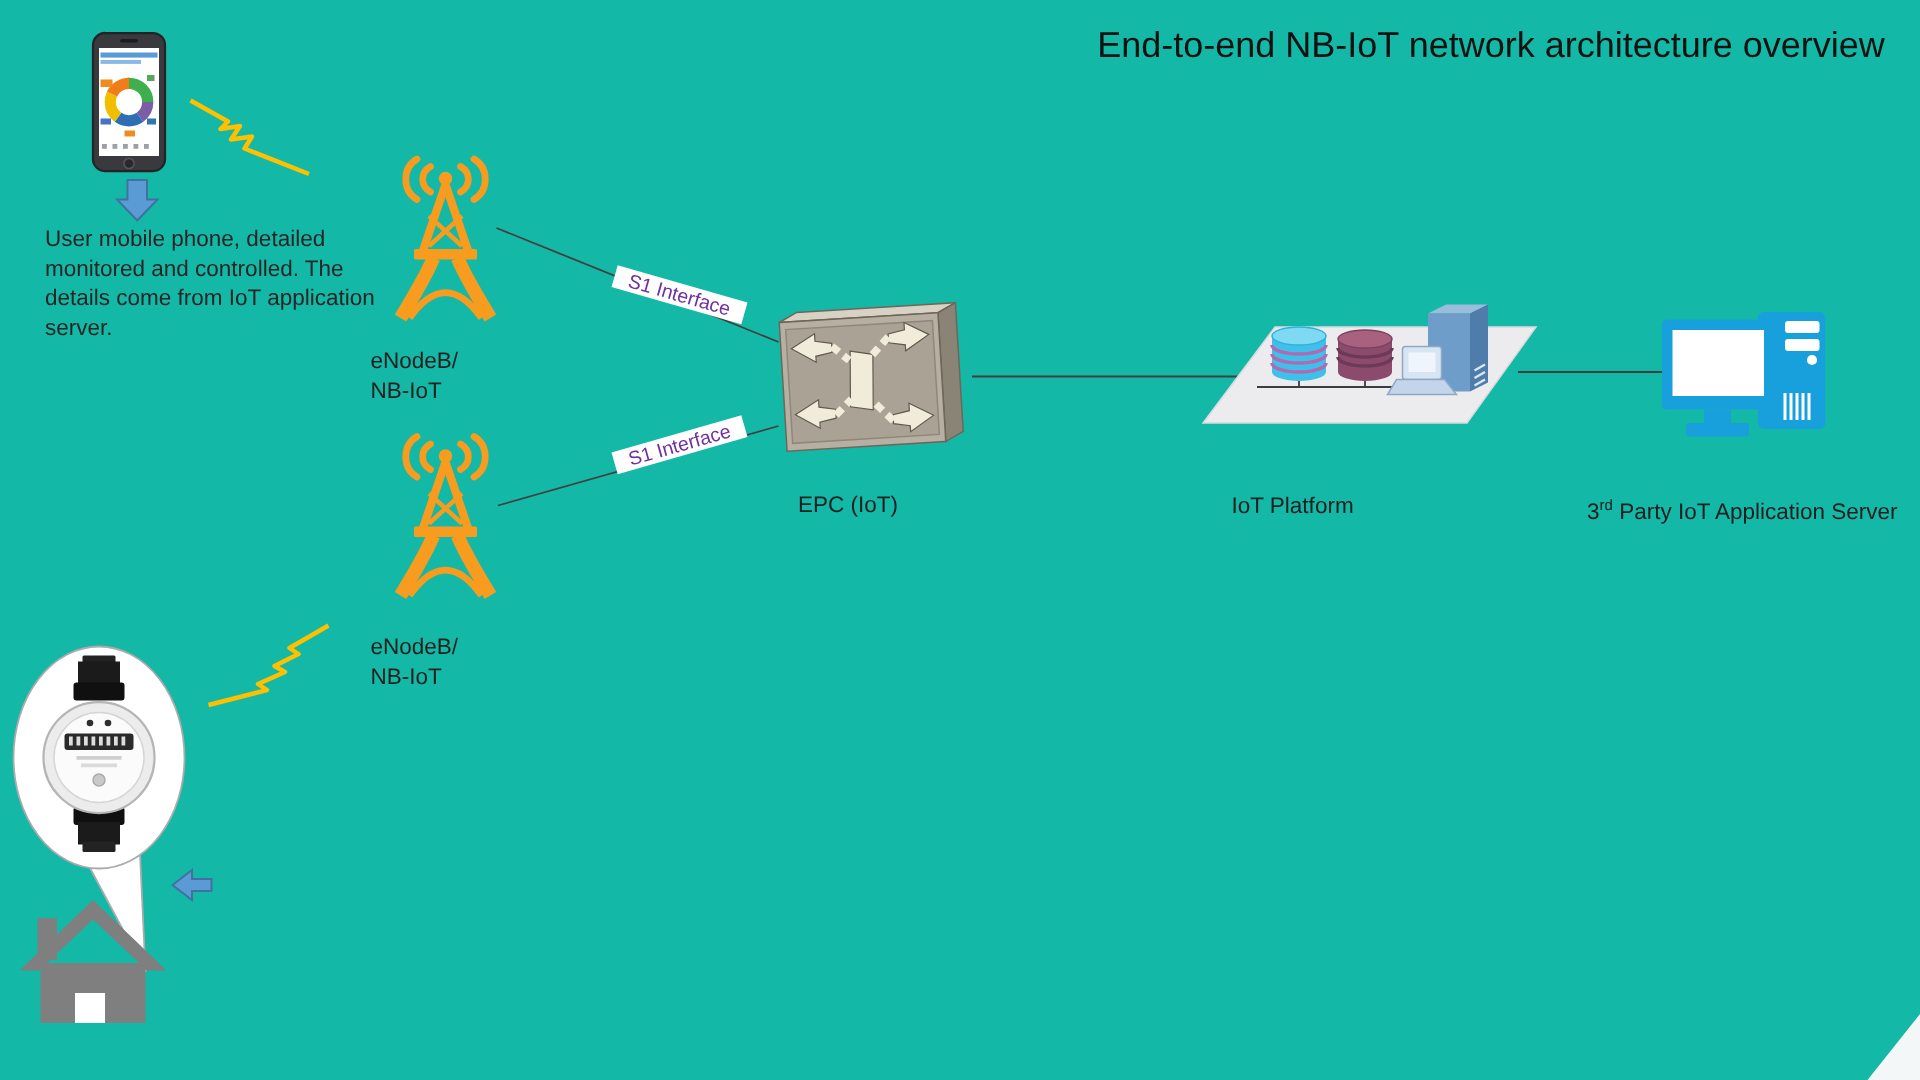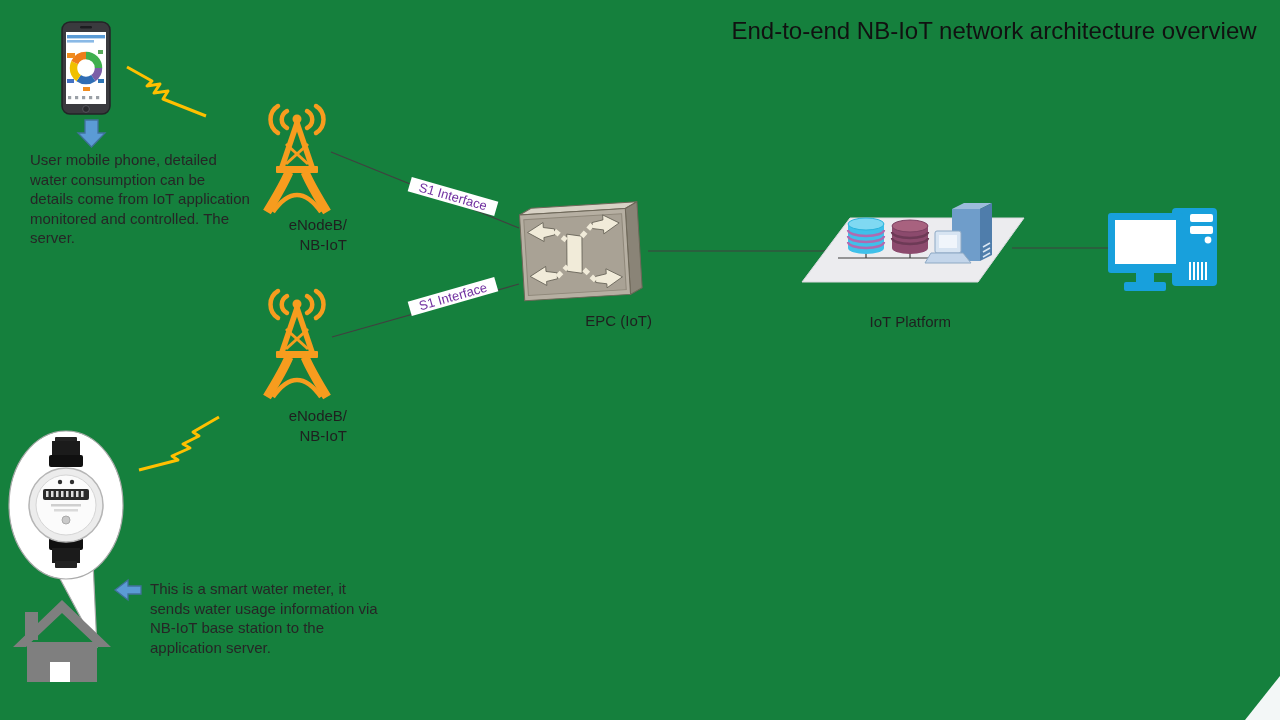--- a/index.html
+++ b/index.html
@@ -1,20 +1,20 @@
 <!DOCTYPE html>
 <html><head>
 <meta charset="utf-8">
 <style>
   html,body{margin:0;padding:0;background:#fff;}
-  .canvas{position:relative;width:1280px;height:720px;background:#15803d;overflow:hidden;
+  .canvas{position:relative;width:1280px;height:720px;background:#14b8a6;overflow:hidden;
           font-family:"Liberation Sans",sans-serif;color:#1f1f1f;}
   .abs{position:absolute;}
   .title{font-size:24px;color:#111;white-space:nowrap;}
-  .node-label{font-size:15px;text-align:right;color:#1f1f1f;line-height:20px;}
+  .node-label{font-size:15px;text-align:left;color:#1f1f1f;line-height:20px;margin-top:16px;}
   .note{font-size:15px;line-height:19.6px;color:#262626;}
   .note span{display:block;}
   .s1{font-size:13px;color:#7030A0;background:#fff;padding:0 3px;white-space:nowrap;text-align:center;}
   sup{font-size:10px;}
 </style>
 </head>
 <body>
 
 <div class="canvas">
 
@@ -55,23 +55,22 @@
     <rect x="31" y="76" width="3.2" height="3.2" fill="#9aa0a6"></rect>
     <rect x="38" y="76" width="3.2" height="3.2" fill="#9aa0a6"></rect>
   </svg>
 
   <svg class="abs" style="left:76px;top:117px;" width="32" height="34">
     <polygon points="9,3 22,3 22,16 29,16 15.5,30 2,16 9,16" fill="#5B9BD5" stroke="#41719C" stroke-width="1.3"></polygon>
   </svg>
 
   <div class="abs note" style="left:6px;top:150px;width:250px;margin-left:24px;">
     <span>User mobile phone, detailed</span>
-    <span>water consumption can be</span>
+    <span>monitored and controlled. The</span>
     <span>details come from IoT application</span>
-    <span>monitored and controlled. The</span>
     <span>server.</span>
   </div>
 
   <svg class="abs" style="left:259px;top:102px;" width="76" height="115">
     <g stroke="#F79C1E" fill="none" stroke-linecap="round">
       <path d="M28,9 C21,13 21,22 28,26" stroke-width="4.5"></path>
       <path d="M19,4 C9,10 9,25 19,31" stroke-width="4.5"></path>
       <path d="M48,9 C55,13 55,22 48,26" stroke-width="4.5"></path>
       <path d="M57,4 C67,10 67,25 57,31" stroke-width="4.5"></path>
     </g>
@@ -196,20 +195,23 @@
       <line x1="94" y1="62" x2="94" y2="80"></line>
       <line x1="98" y1="62" x2="98" y2="80"></line>
       <line x1="102" y1="62" x2="102" y2="80"></line>
       <line x1="106" y1="62" x2="106" y2="80"></line>
     </g>
     <rect x="8" y="13" width="75" height="60" rx="3" fill="#18A0DC"></rect>
     <rect x="15" y="20" width="61" height="44" fill="#ffffff"></rect>
     <rect x="36" y="73" width="18" height="9" fill="#18A0DC"></rect>
     <rect x="24" y="82" width="42" height="9" rx="2" fill="#18A0DC"></rect>
   </svg>
+  <div class="abs node-label" style="left:1058px;top:312px;width:210px;">
+    <span>3</span><sup>rd</sup><span> Party IoT Application Server</span>
+  </div>
 
   <svg class="abs" style="left:5px;top:428px;" width="135" height="228">
     <polygon points="45,132 88,134 92,220" fill="#ffffff" stroke="#ababab" stroke-width="1.2"></polygon>
     <ellipse cx="61" cy="77" rx="57" ry="74" fill="#ffffff" stroke="#ababab" stroke-width="1.2"></ellipse>
     <g>
       <rect x="50" y="9" width="22" height="7" rx="1" fill="#232323"></rect>
       <rect x="47" y="13" width="28" height="17" fill="#1b1b1b"></rect>
       <rect x="44" y="27" width="34" height="12" rx="2" fill="#101010"></rect>
       <rect x="44" y="110" width="34" height="12" rx="2" fill="#101010"></rect>
       <rect x="47" y="120" width="28" height="15" fill="#1b1b1b"></rect>
@@ -239,20 +241,14 @@
     <rect x="20" y="17" width="13" height="28" fill="#7f7f7f"></rect>
     <rect x="22" y="47" width="70" height="40" fill="#7f7f7f"></rect>
     <path d="M8,52 L57,5 L106,52 L93,52 L57,18 L21,52 Z" fill="#7f7f7f"></path>
     <rect x="45" y="67" width="20" height="20" fill="#ffffff"></rect>
   </svg>
 
   <svg class="abs" style="left:113px;top:578px;" width="32" height="26">
     <polygon points="2,12 15,2 15,8 28,8 28,16 15,16 15,22" fill="#5B9BD5" stroke="#41719C" stroke-width="1.3"></polygon>
   </svg>
 
-  <div class="abs note" style="left:150px;top:579px;width:250px;">
-    <span>This is a smart water meter, it</span>
-    <span>sends water usage information via</span>
-    <span>NB-IoT base station to the</span>
-    <span>application server.</span>
-  </div>
 
 </div>
 
 </body></html>

